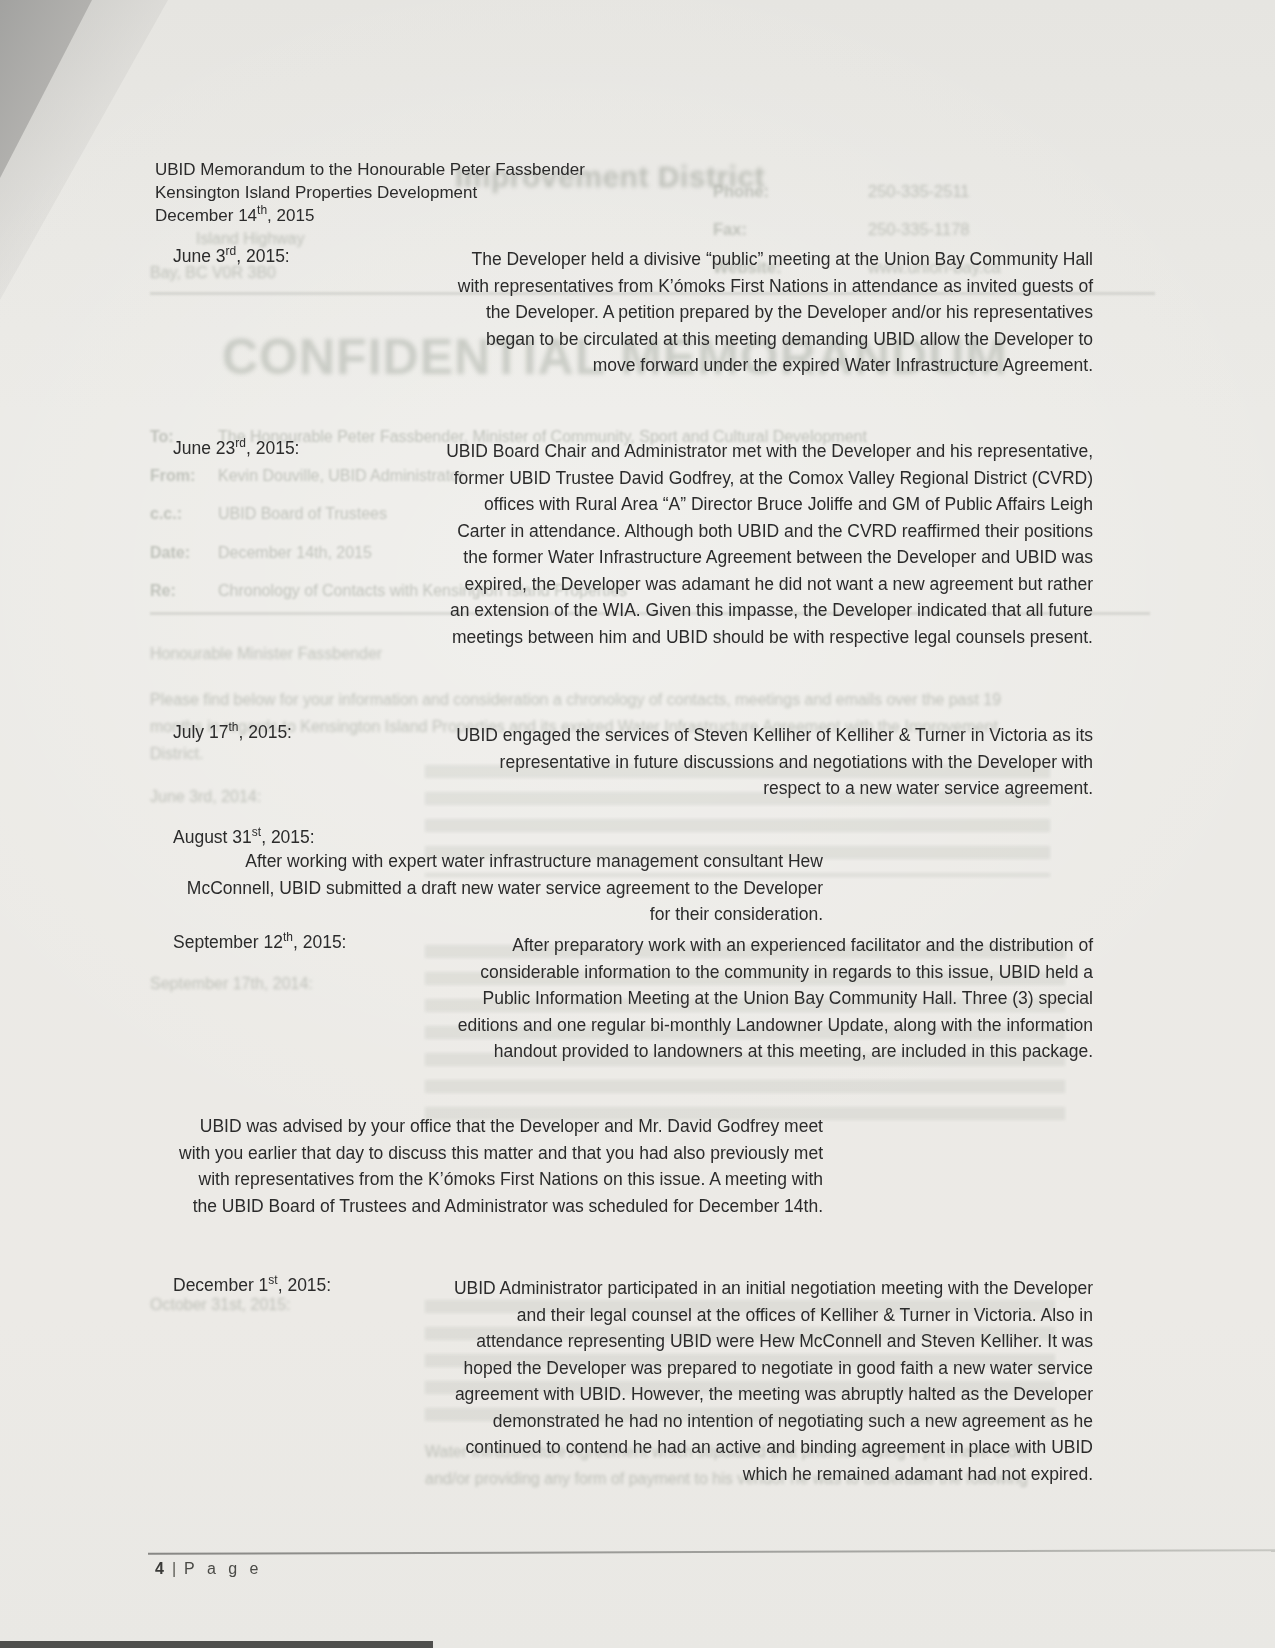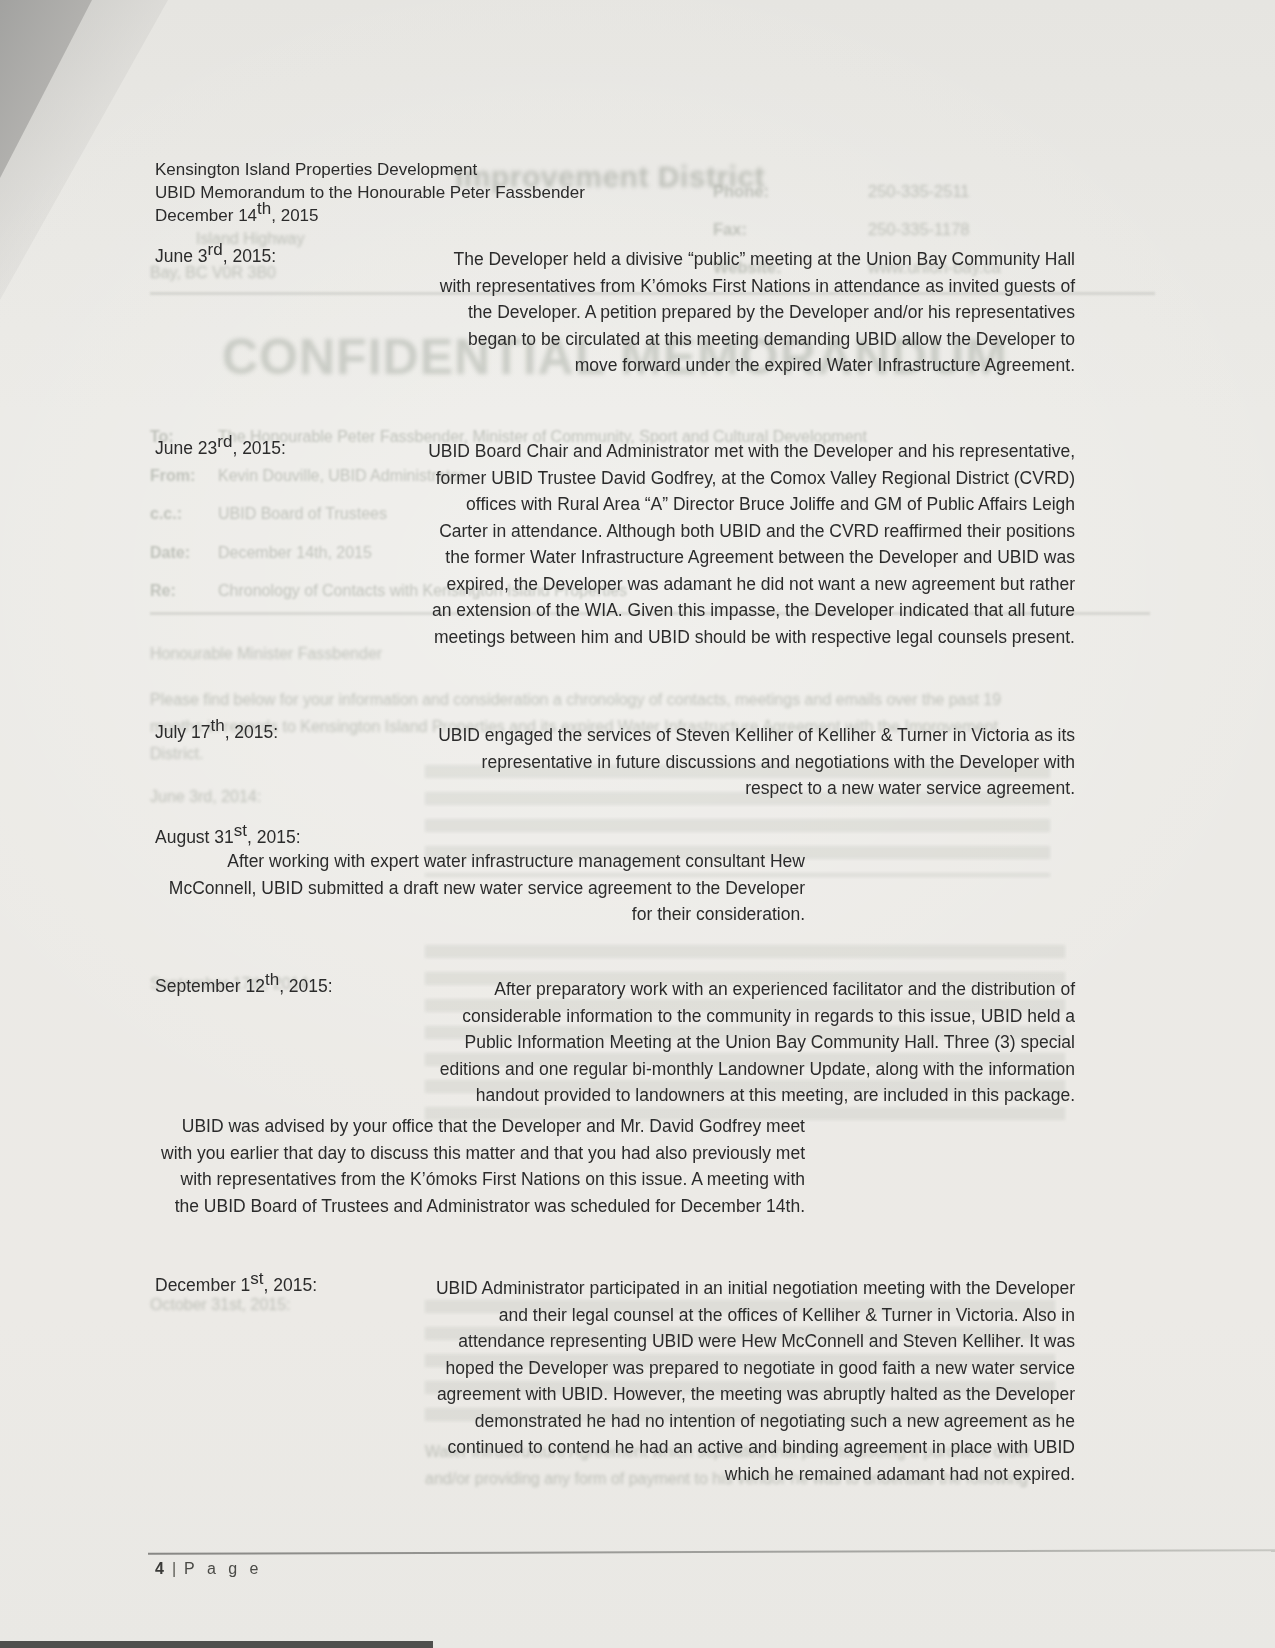--- a/index.html
+++ b/index.html
@@ -42,29 +42,29 @@
   .g-parablock{position:absolute;filter:blur(1.5px);
     background:repeating-linear-gradient(180deg, rgba(120,128,115,0.12) 0px, rgba(120,128,115,0.12) 13px, transparent 13px, transparent 27px);}
   .g-pa{left:425px;top:765px;width:625px;height:112px;}
   .g-pb{left:425px;top:945px;width:640px;height:188px;}
   .g-pc{left:425px;top:1300px;width:630px;height:130px;}
   .g-tail{position:absolute;left:425px;top:1438px;width:640px;font-size:16px;line-height:27px;filter:blur(1.4px);}
   
   .content{position:absolute;left:0;top:0;width:100%;height:100%;z-index:1;}
   .doc-header{position:absolute;left:155px;top:158px;font-size:17px;line-height:23px;}
   .entries{position:absolute;left:0;top:0;width:100%;height:100%;}
-  .entry{position:absolute;left:155px;display:flex;width:920px;}
+  .entry{position:absolute;left:173px;display:flex;width:920px;}
   .entry .date{width:270px;flex:none;font-size:17.5px;}
   .entry .body{width:650px;font-size:17.5px;line-height:26.5px;text-align:right;}
-  sup{font-size:17px;line-height:0;}
+  sup{font-size:12px;line-height:0;}
   .entry:nth-of-type(1){top:246px;}
   .entry:nth-of-type(2){top:438px;}
   .entry:nth-of-type(3){top:722px;}
   .entry:nth-of-type(4){top:827px;flex-direction:column;}
-  .entry:nth-of-type(5){top:932px;margin-top:44px;}
+  .entry:nth-of-type(5){top:932px;}
   .entry:nth-of-type(6){top:1113px;}
   .entry:nth-of-type(7){top:1275px;}
   .footer-rule{position:absolute;left:148px;top:1551px;width:1127px;height:2px;
     background:linear-gradient(90deg, rgba(70,70,68,0.6) 0%, rgba(90,92,88,0.45) 70%, rgba(120,124,116,0.3) 100%);
     transform:rotate(-0.18deg);}
   .page-footer{position:absolute;left:155px;top:1560px;font-size:16px;color:#3a3a38;display:flex;align-items:baseline;}
   .page-footer .num{font-weight:bold;margin-right:8px;}
   .page-footer .sep{margin-right:8px;color:#55554f;}
   .page-footer .word{letter-spacing:4px;color:#4a4a46;}
 </style>
@@ -138,22 +138,22 @@
 
     <div class="g-parablock g-pa"></div>
     <div class="g-parablock g-pb"></div>
     <div class="g-parablock g-pc"></div>
     <div class="g-tail">Water Infrastructure Agreement which stipulated that prior to issuing a purchase order and/or providing any form of payment to his vendor he was to undertake the following</div>
   </div>
 
   <div class="content">
 
     <div class="doc-header">
+      <div>UBID Memorandum to the Honourable Peter Fassbender</div>
       <div>Kensington Island Properties Development</div>
-      <div>UBID Memorandum to the Honourable Peter Fassbender</div>
       <div><span>December 14</span><sup>th</sup><span>, 2015</span></div>
     </div>
 
     <div class="entries">
 
         <div class="entry">
           <div class="date"><span>June 3</span><sup>rd</sup><span>, 2015:</span></div>
           <div class="body">The Developer held a divisive “public” meeting at the Union Bay Community Hall with representatives from K’ómoks First Nations in attendance as invited guests of the Developer. A petition prepared by the Developer and/or his representatives began to be circulated at this meeting demanding UBID allow the Developer to move forward under the expired Water Infrastructure Agreement.</div>
         </div>
 

